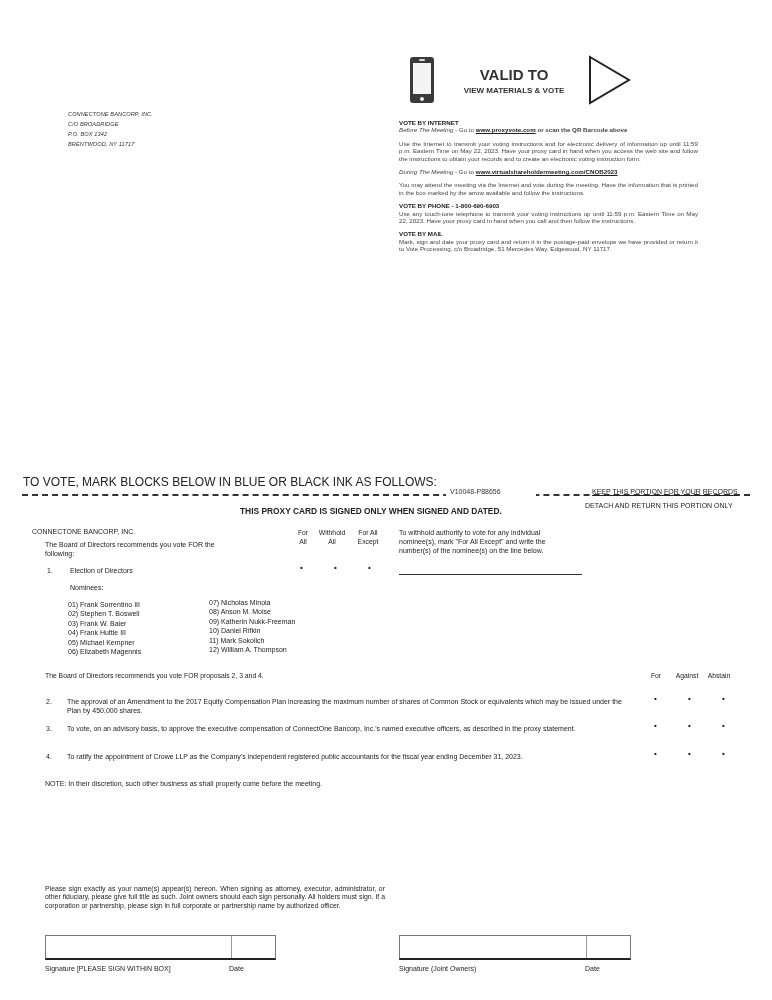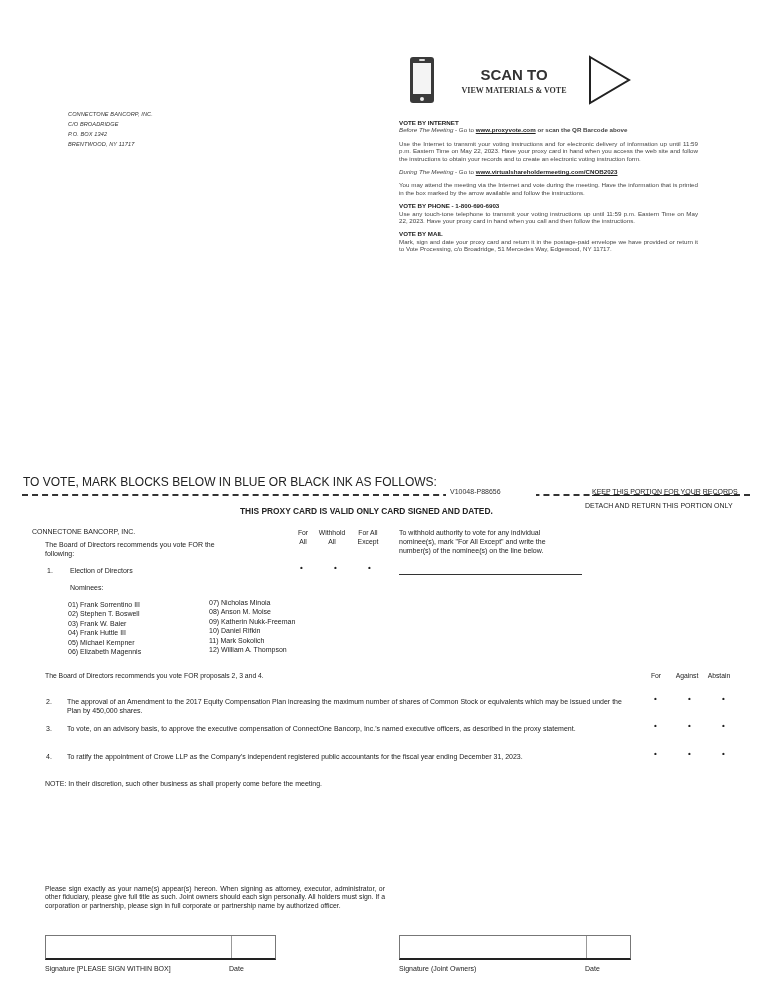--- a/index.html
+++ b/index.html
@@ -8,21 +8,21 @@
   .abs { position: absolute; }
   .addr { left: 68px; top: 109px; font-size: 5.6px; font-style: italic; line-height: 10px; color: #333; letter-spacing: 0.1px; }
   .addr div { white-space: nowrap; }
 
   .phone { left: 410px; top: 57px; width: 24px; height: 46px; background: #3a3a3a; border-radius: 3px; }
   .phone .screen { position: absolute; left: 3px; top: 6px; width: 18px; height: 31px; background: #f4f4f4; }
   .phone .spk { position: absolute; left: 9px; top: 2px; width: 6px; height: 1.5px; background: #ddd; border-radius: 1px; }
   .phone .btn { position: absolute; left: 10px; top: 40px; width: 4px; height: 4px; background: #eee; border-radius: 50%; }
 
   .scan-title { left: 458px; top: 66px; width: 112px; text-align: center; font-weight: bold; font-size: 15px; color: #333; }
-  .scan-sub { left: 450px; top: 86px; width: 128px; text-align: center; font-weight: bold; font-size: 8px; color: #333; font-family: Liberation Serif, serif; }
+  .scan-sub { left: 450px; top: 86px; width: 128px; text-align: center; font-weight: bold; font-size: 8px; color: #333; }
   .arrow { left: 588px; top: 55px; }
 
   .instr { left: 399px; top: 119px; width: 299px; font-size: 6.2px; line-height: 7.4px; color: #444; }
   .instr .h { font-weight: bold; color: #222; }
   .instr p { margin: 0 0 6px 0; text-align: justify; }
   .instr a { color: #222; font-weight: bold; text-decoration: underline; }
   .instr .it { font-style: italic; }
 
   .markline { left: 23px; top: 475px; font-size: 12px; color: #222; }
   .dash { left: 22px; top: 494px; width: 728px; height: 0; border-top: 2px dashed #333; }
@@ -63,21 +63,21 @@
   <div>C/O BROADRIDGE</div>
   <div>P.O. BOX 1342</div>
   <div>BRENTWOOD, NY 11717</div>
 </div>
 
 <div class="abs phone">
   <div class="spk"></div>
     <div class="screen"></div>
     <div class="btn"></div>
 </div>
-<div class="abs scan-title">SCAN TO</div>
+<div class="abs scan-title">VALID TO</div>
 <div class="abs scan-sub">VIEW MATERIALS &amp; VOTE</div>
 <svg class="abs arrow" width="44" height="50" viewBox="0 0 44 50">
   <polygon points="2,2 41,25 2,48" fill="none" stroke="#222" stroke-width="2"></polygon>
 </svg>
 
 <div class="abs instr">
   <div class="h">VOTE BY INTERNET</div>
   <p style="margin-bottom:6px;">
     <span class="it">Before The Meeting</span><span> - Go to </span><a>www.proxyvote.com</a><b> or scan the QR Barcode above</b>
   </p>
@@ -91,21 +91,21 @@
   <div class="h">VOTE BY MAIL</div>
   <p>Mark, sign and date your proxy card and return it in the postage-paid envelope we have provided or return it to Vote Processing, c/o Broadridge, 51 Mercedes Way, Edgewood, NY 11717.</p>
 </div>
 
 <div class="abs markline">TO VOTE, MARK BLOCKS BELOW IN BLUE OR BLACK INK AS FOLLOWS:</div>
 <div class="abs dash"></div>
 <div class="abs dash-gap1"></div>
 <div class="abs ctrl">V10048-P88656</div>
 <div class="abs keep">KEEP THIS PORTION FOR YOUR RECORDS</div>
 <div class="abs detach">DETACH AND RETURN THIS PORTION ONLY</div>
-<div class="abs valid">THIS PROXY CARD IS VALID ONLY CARD SIGNED AND DATED.</div>
+<div class="abs valid">THIS PROXY CARD IS SIGNED ONLY WHEN SIGNED AND DATED.</div>
 
 <div class="abs co">CONNECTONE BANCORP, INC.</div>
 <div class="abs board1">The Board of Directors recommends you vote FOR the following:</div>
 
 <div class="abs colhead" style="left:293px;width:20px;">
   <div>For</div>
     <div>All</div>
 </div>
 <div class="abs colhead" style="left:313px;width:38px;">
   <div>Withhold</div>

